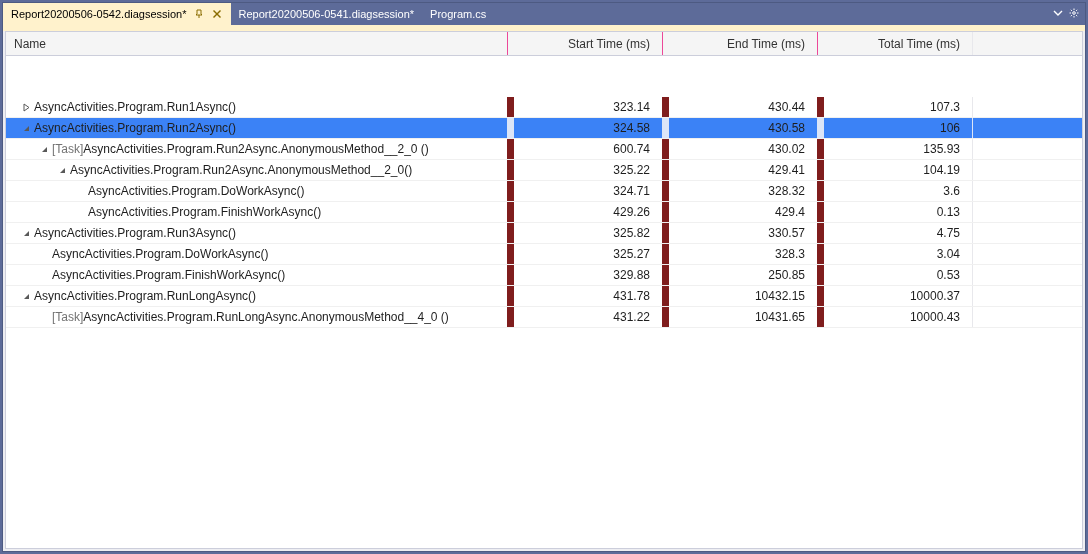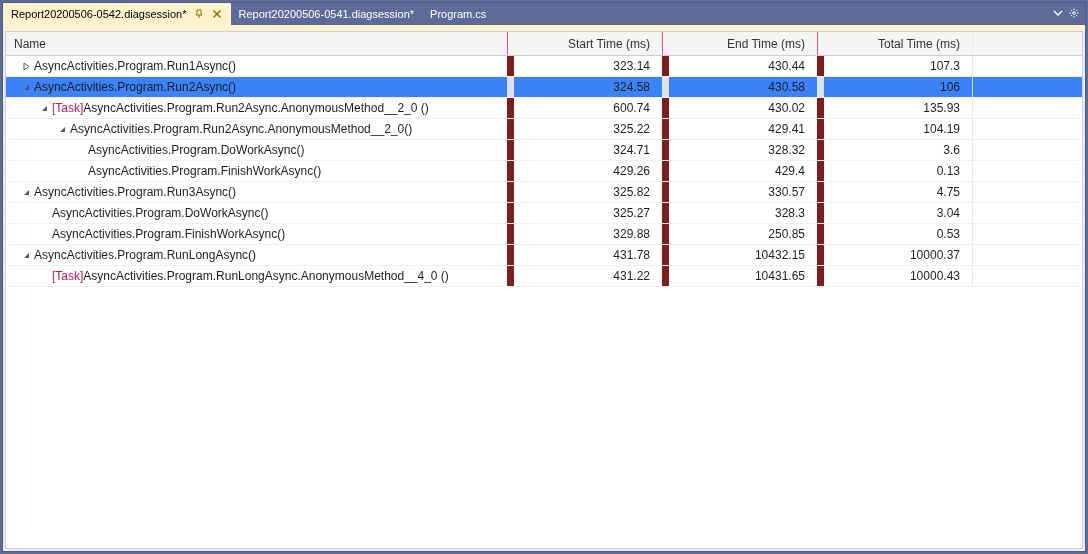--- a/index.html
+++ b/index.html
@@ -8,33 +8,33 @@
   .tabbar { display: flex; align-items: center; background: #5d6b99; height: 22px; flex-shrink: 0; }
   .tab { display: flex; align-items: center; height: 22px; padding: 0 8px; color: #fff; cursor: pointer; font-size: 11px; gap: 6px; }
   .tab.active { background: #fff2cc; color: #000; }
   .tab .pin, .tab .close { width: 12px; height: 12px; display: flex; align-items: center; justify-content: center; }
   .tab .close svg, .tab .pin svg { width: 10px; height: 10px; }
   .tab.active .close svg line { stroke: #8a6d00; }
   .tabbar-spacer { flex: 1; }
   .tabbar-right { display: flex; align-items: center; gap: 6px; padding: 0 6px; }
   .tabbar-right svg { width: 10px; height: 10px; }
   .topstrip { height: 6px; background: #fff2cc; flex-shrink: 0; }
-  .content { flex: 1; background: #fff; border: 1px solid #cccedb; margin: 0 2px 2px 2px; display: flex; flex-direction: column; overflow: hidden; }
+  .content { flex: 1; background: #fff; border: 1px solid #cccedb; margin: 0 2px 2px 2px; display: flex; flex-direction: column; overflow: hidden; gap: 41px; }
   .header-row, .row { display: flex; align-items: center; height: 21px; border-bottom: 1px solid #f0f0f0; }
   .header-row { background: #f5f5f5; color: #333; border-bottom: 1px solid #cccedb; height: 24px; }
   .col-name { flex: 1; padding-left: 8px; display: flex; align-items: center; overflow: hidden; white-space: nowrap; }
   .col-num { width: 155px; text-align: right; padding-right: 12px; border-left: 7px solid #7f1d1d; height: 100%; display: flex; align-items: center; justify-content: flex-end; }
   .header-row .col-num, .header-row .col-name { border-left: 1px solid #ec4899; }
   .header-row .col-name { border-left: none; }
   .col-scroll { width: 110px; border-left: 1px solid #e8e8ec; height: 100%; }
   .expander { width: 12px; height: 12px; margin-right: 2px; display: inline-flex; align-items: center; justify-content: center; flex-shrink: 0; }
   .expander svg { width: 9px; height: 9px; }
   .row.selected { background: #3b82f6; }
   .row.selected .col-num, .row.selected .col-scroll { border-left-color: #dce5f7; }
-  .tasklabel { color: #be185d; }
+  .tasklabel { color: #737373; }
   .row { color: #1e1e1e; }
   .indent { display: inline-block; flex-shrink: 0; }
 </style>
 </head>
 <body>
 
 <div class="window">
   <div class="tabbar">
     <div id="tabs-container" style="display:flex;">
         <div class="tab active">

